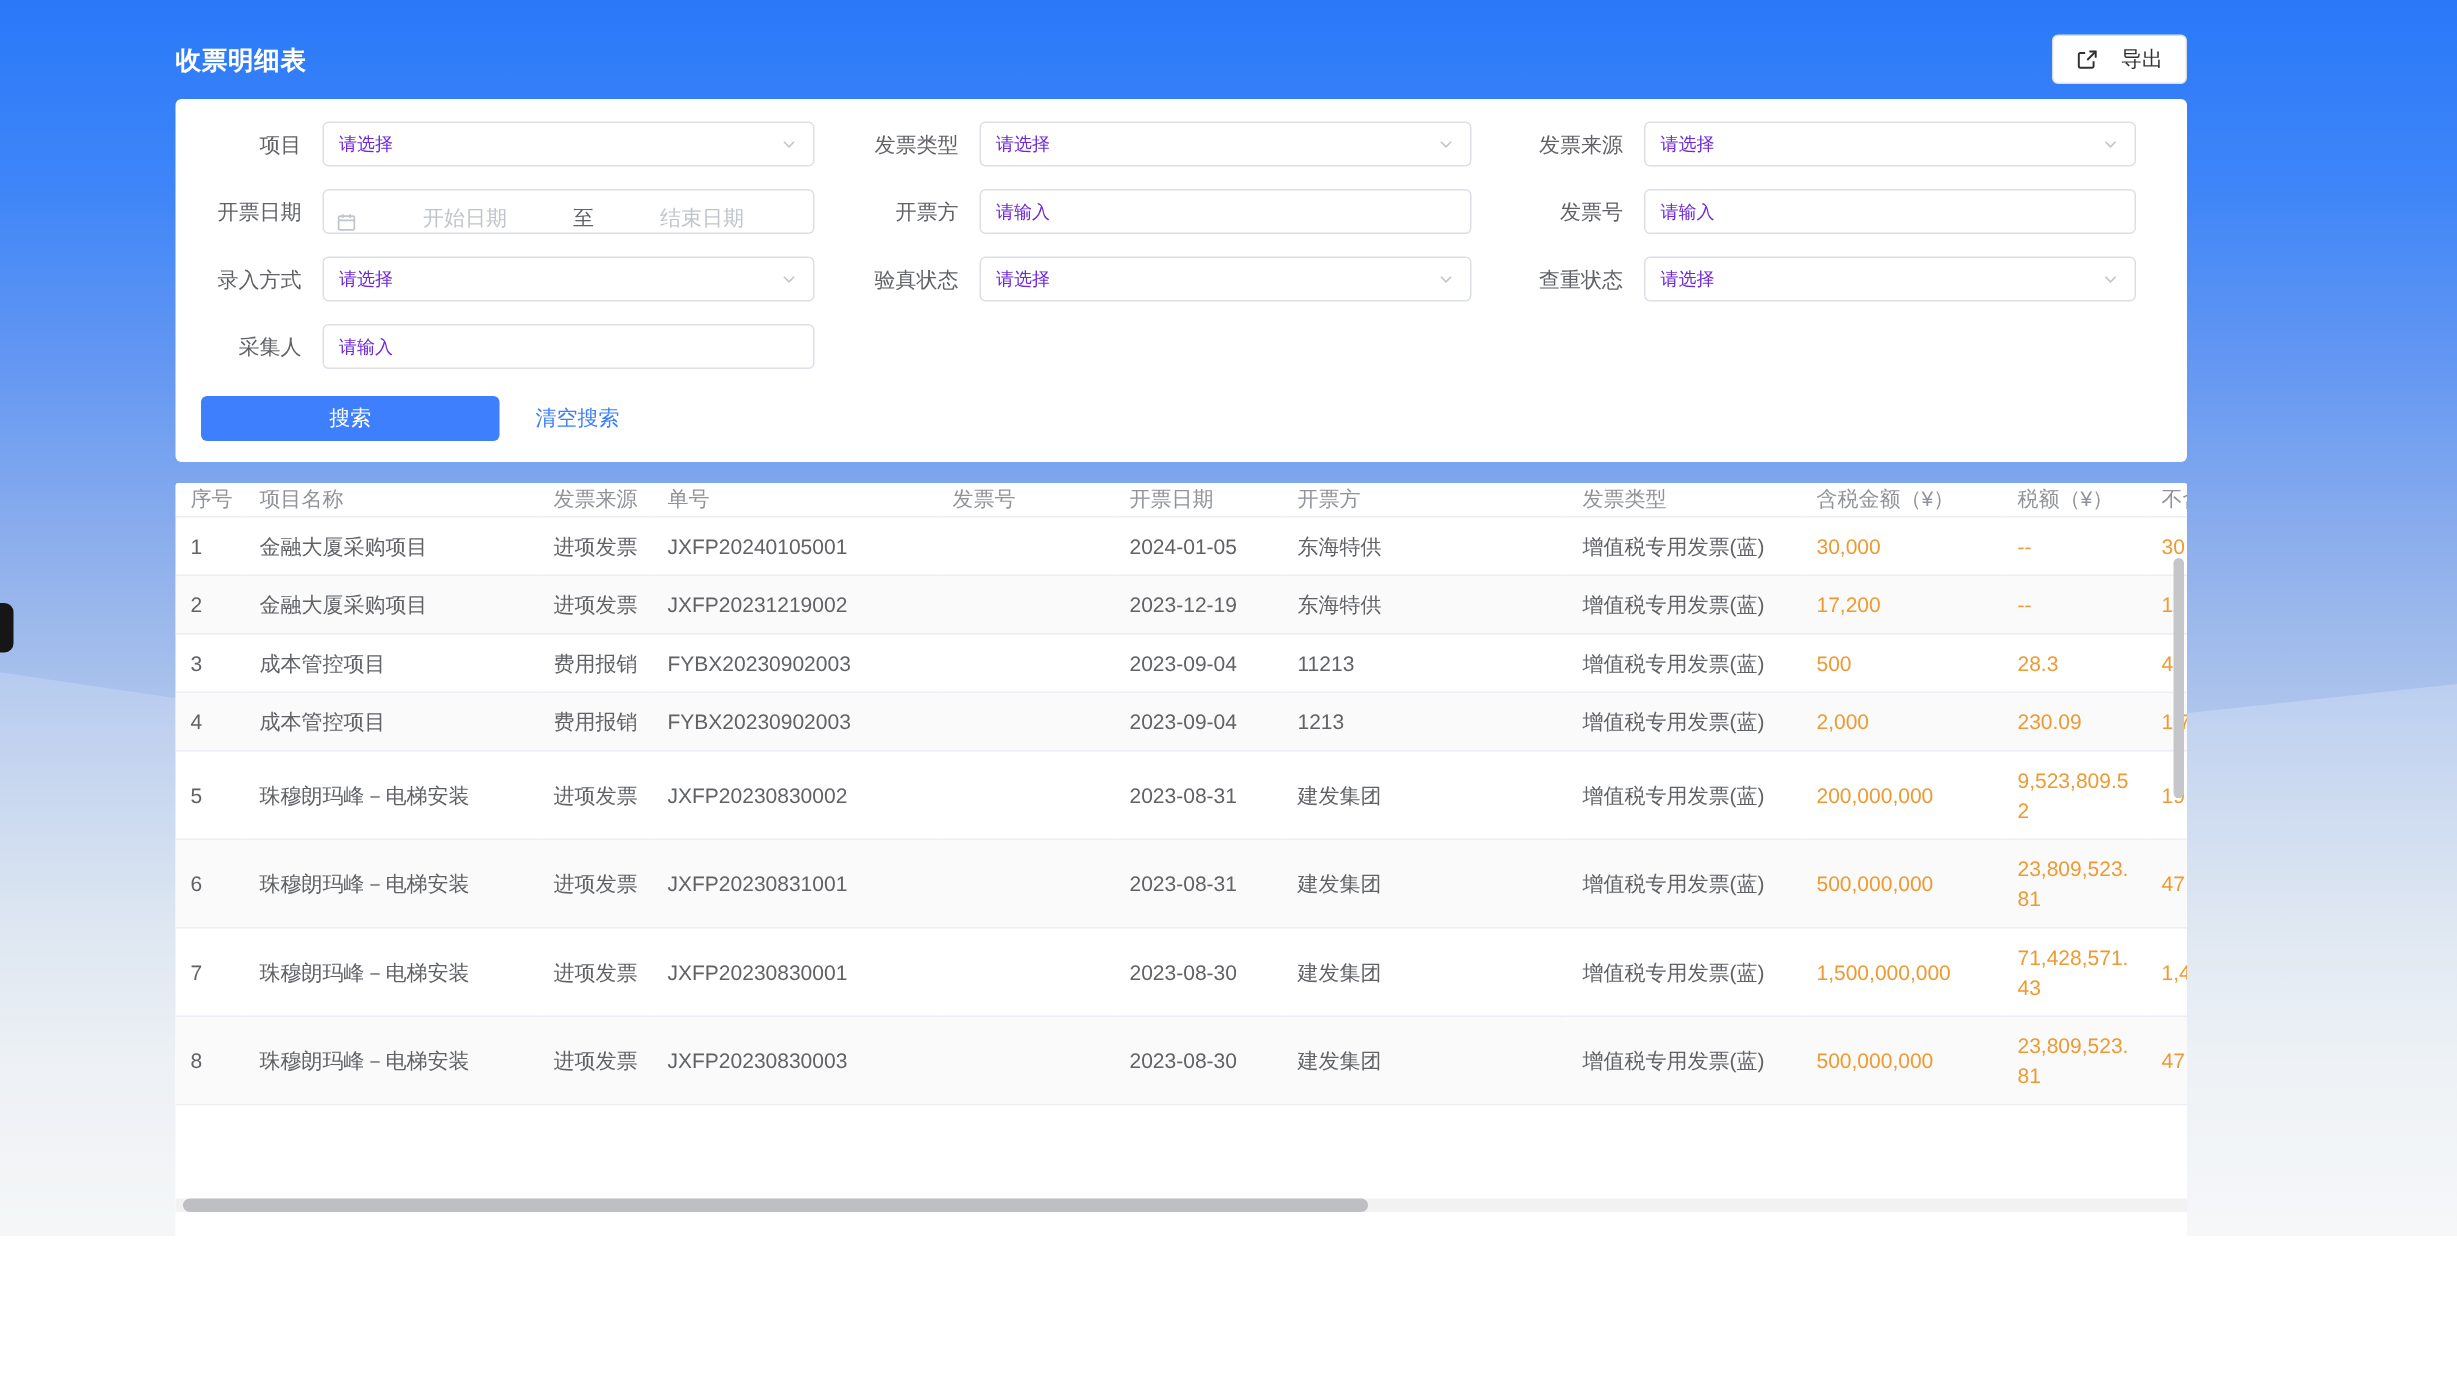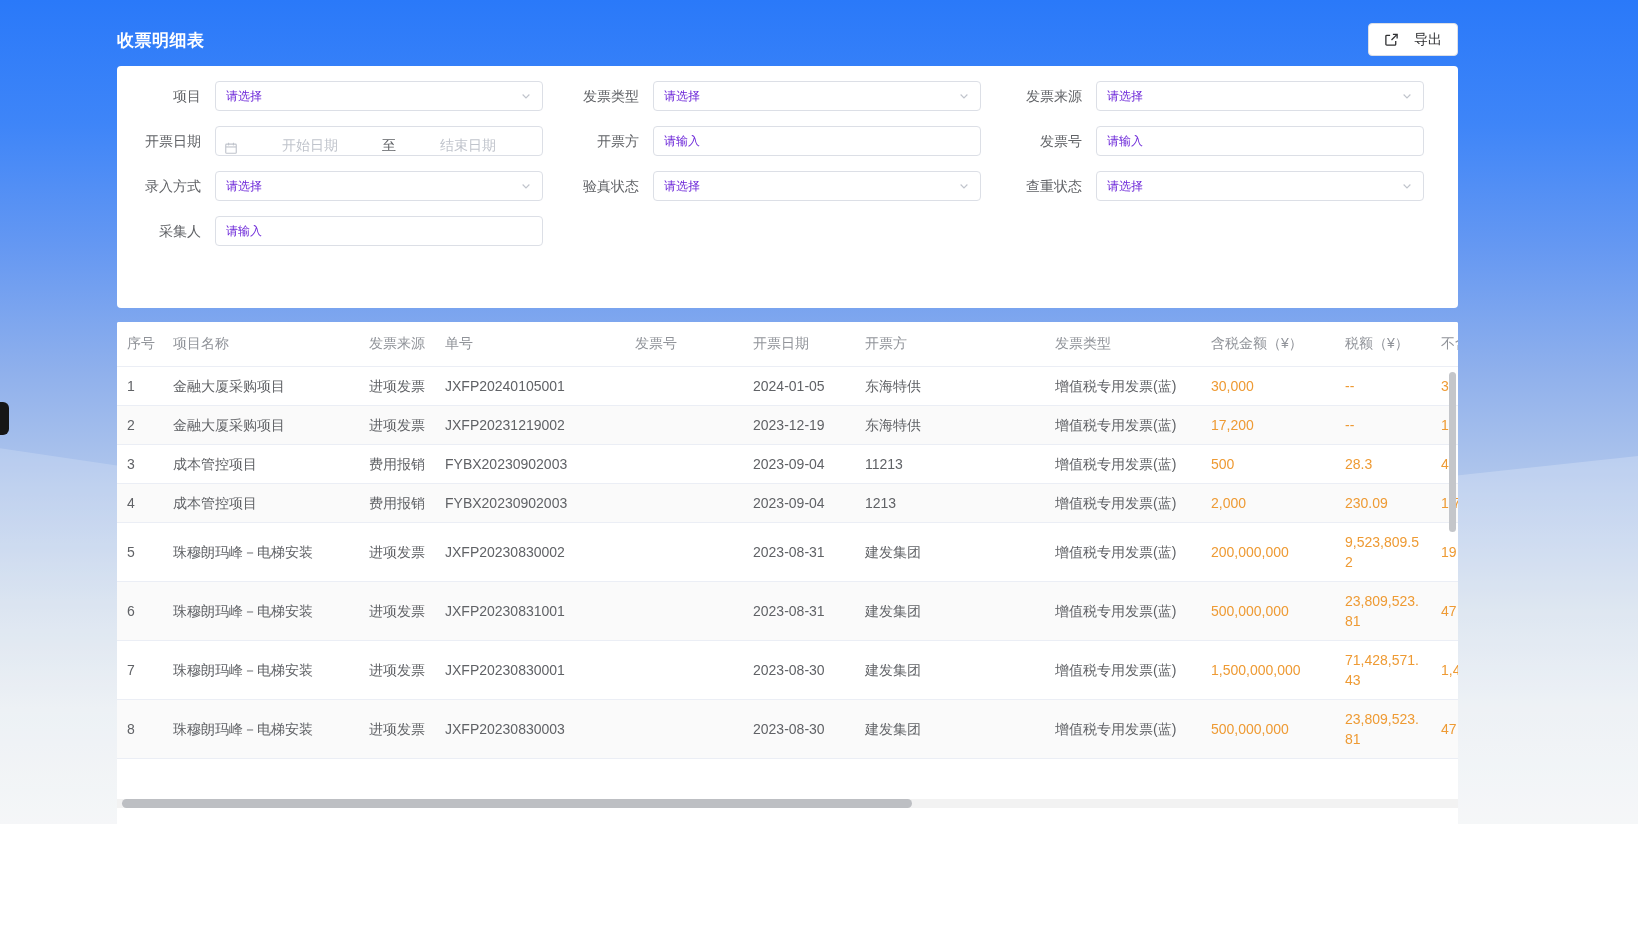--- a/index.html
+++ b/index.html
@@ -43,21 +43,21 @@
 
   .btn-row { display: flex; align-items: center; margin-left: 17px; margin-top: 18px; }
   .search-btn { width: 199px; height: 30px; background: #3D7FFD; color: #fff; border: none; border-radius: 4px;
     font-size: 14px; cursor: pointer; font-family: inherit; }
   .clear-link { margin-left: 24px; color: #3D7FFD; font-size: 14px; cursor: pointer; text-decoration: none; }
 
   .table-card { position: absolute; left: 117px; top: 322px; width: 1341px; height: 565px;
     background: #fff; border-radius: 2px; overflow: hidden; }
   .tbl-viewport { position: relative; width: 1341px; overflow: hidden; }
   table.tbl { width: 1454px; table-layout: fixed; border-collapse: collapse; font-size: 14px; color: #606266; }
-  .tbl th { text-align: left; padding: 13px 10px; color: #909399; font-weight: 500; font-size: 14px;
+  .tbl th { text-align: left; padding: 2px 10px; color: #909399; font-weight: 500; font-size: 14px;
     border-bottom: 1px solid #EBEEF5; background: #fff; white-space: nowrap; }
   .tbl td { padding: 9px 10px; border-bottom: 1px solid #EBEEF5; line-height: 20px; vertical-align: middle; white-space: nowrap; }
   .tbl tr.even td { background: #FAFAFA; }
   .tbl td.amount { color: #EE9A33; }
   .tbl td.wrap { white-space: normal; word-break: break-all; }
 
   .vscroll { position: absolute; right: 2px; top: 50px; width: 7px; height: 480px; }
   .vthumb { width: 7px; height: 160px; background: #C4C6CA; border-radius: 4px; }
   .hscroll { position: absolute; left: 0; top: 477px; width: 1341px; height: 9px; background: rgba(0,0,0,0.05); }
   .hthumb { position: absolute; left: 5px; top: 0; width: 790px; height: 9px; background: #BDBFC3; border-radius: 5px; }
@@ -213,20 +213,24 @@
 
     <div class="f-row">
       <div class="f-cell c1">
         <span class="f-label">采集人</span>
         <div class="f-control">
           <span class="ph">请输入</span>
         </div>
       </div>
     </div>
 
+    <div class="btn-row">
+      <button class="search-btn">搜索</button>
+      <a class="clear-link">清空搜索</a>
+    </div>
   </section>
 
   <section class="table-card">
     <div class="tbl-viewport">
       <table class="tbl">
         <colgroup>
           <col style="width:46px">
             <col style="width:196px">
             <col style="width:76px">
             <col style="width:190px">

